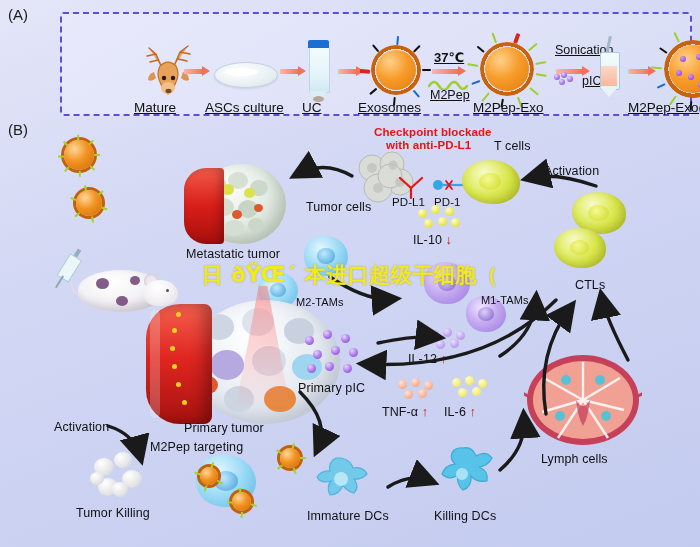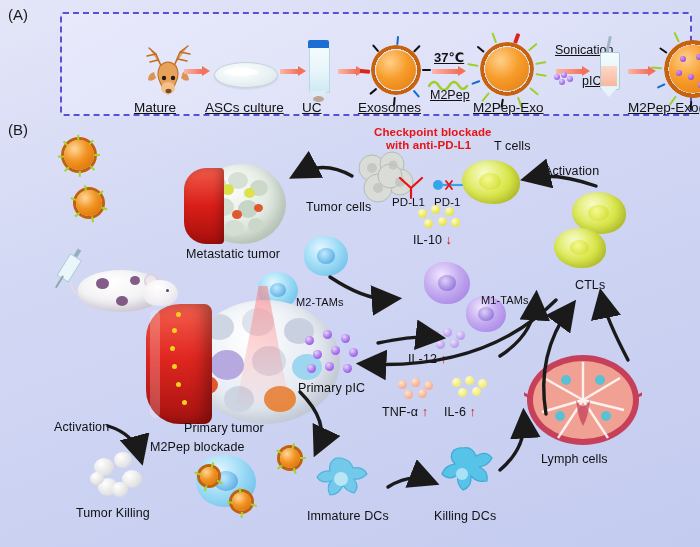--- a/index.html
+++ b/index.html
@@ -586,21 +586,21 @@
   <div class="apop">
     <div class="p" style="left:6px;top:10px;width:20px;height:18px;"></div>
     <div class="p" style="left:26px;top:4px;width:18px;height:16px;"></div>
     <div class="p" style="left:34px;top:22px;width:20px;height:18px;"></div>
     <div class="p" style="left:10px;top:30px;width:20px;height:18px;"></div>
     <div class="p" style="left:24px;top:34px;width:16px;height:15px;"></div>
     <div class="p" style="left:2px;top:24px;width:14px;height:13px;"></div>
   </div>
   <div class="b-label" style="left:76px;top:506px;">Tumor Killing</div>
 
-  <div class="b-label" style="left:150px;top:440px;">M2Pep blockade</div>
+  <div class="b-label" style="left:150px;top:440px;">M2Pep targeting</div>
   <div class="blobcell mac" style="left:196px;top:455px;width:60px;height:52px;">
       <div class="nuc"></div>
     </div>
   <div class="nano" style="left:280px;top:448px;width:20px;height:20px;">
     <div class="sp" style="transform:rotate(0deg) translate(10px,-1px);">
         <i></i>
       </div>
     <div class="sp" style="transform:rotate(72deg) translate(10px,-1px);">
         <i></i>
       </div>
@@ -758,15 +758,16 @@
 
       <path d="M378 343 q40 -8 58 -6"></path>
 
       <path d="M108 426 q26 8 32 30"></path>
 
       <path d="M556 300 q-70 70 -190 64"></path>
     </g>
   </svg>
 
   <div class="watermark">
+    <div>日 ðŸŒ´ 本进口超级干细胞（</div>
   </div>
 
 </div>
 
 </body></html>

